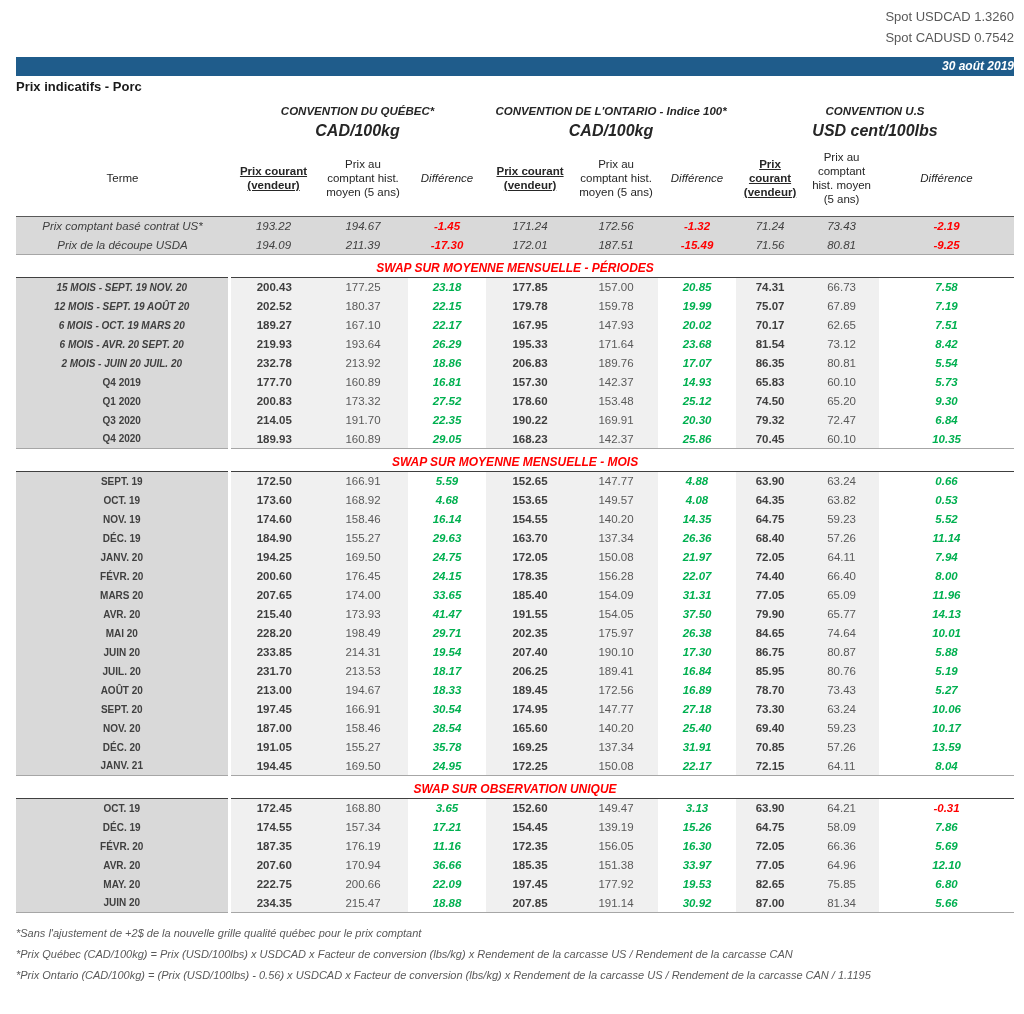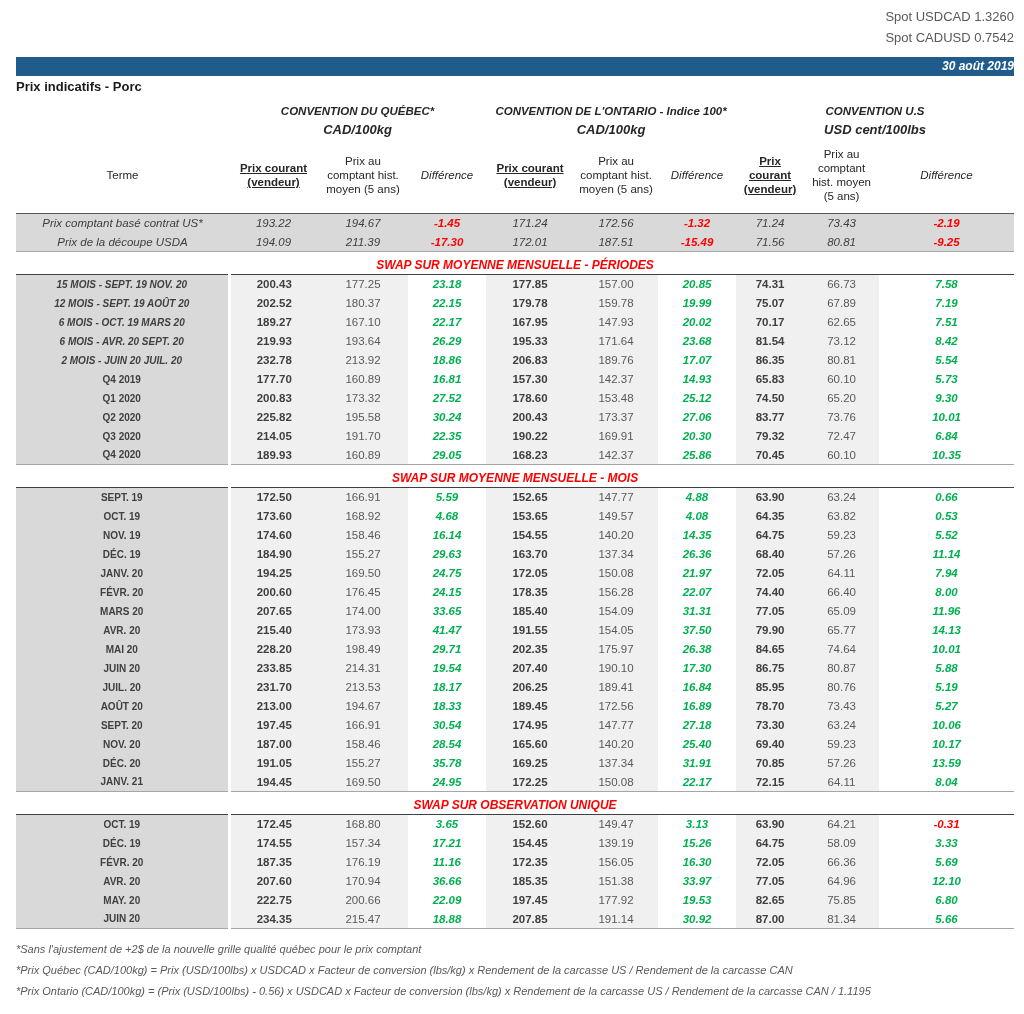--- a/index.html
+++ b/index.html
@@ -52,21 +52,21 @@
   col.c0{width:213px} col.c1{width:89px} col.c2{width:90px} col.c3{width:78px}
   col.c4{width:88px} col.c5{width:84px} col.c6{width:78px} col.c7{width:68px}
   col.c8{width:75px} col.c9{width:135px}
 
   thead th, thead td { font-weight: normal; background: #fff; }
   .group-title-cell {
     font-size: 11.5px; font-weight: bold; font-style: italic;
     text-align: center; color: #262626; padding: 10px 0 2px 0;
   }
   .unit-cell {
-    font-size: 13px; font-weight: bold; font-style: italic;
+    font-size: 16px; font-weight: bold; font-style: italic;
     text-align: center; color: #262626; padding: 3px 0 2px 0;
   }
   tr.colhead th {
     font-size: 11.5px; color: #262626; text-align: center;
     vertical-align: middle; padding: 8px 3px 10px 3px; line-height: 14px;
   }
   tr.colhead { border-bottom: 1px solid #595959; }
   th.pc-h { font-weight: bold; text-decoration: underline; }
   th.diff-h { font-style: italic; }
   th.terme-h { font-weight: normal; }
@@ -267,32 +267,20 @@
           <td class="ph">173.32</td>
           <td class="diff pos">27.52</td>
           <td class="pc">178.60</td>
           <td class="ph">153.48</td>
           <td class="diff pos">25.12</td>
           <td class="pc">74.50</td>
           <td class="ph">65.20</td>
           <td class="diff pos">9.30</td>
         </tr>
         <tr>
-          <td class="terme">Q2 2020</td>
-          <td class="pc">225.82</td>
-          <td class="ph">195.58</td>
-          <td class="diff pos">30.24</td>
-          <td class="pc">200.43</td>
-          <td class="ph">173.37</td>
-          <td class="diff pos">27.06</td>
-          <td class="pc">83.77</td>
-          <td class="ph">73.76</td>
-          <td class="diff pos">10.01</td>
-        </tr>
-        <tr>
           <td class="terme">Q3 2020</td>
           <td class="pc">214.05</td>
           <td class="ph">191.70</td>
           <td class="diff pos">22.35</td>
           <td class="pc">190.22</td>
           <td class="ph">169.91</td>
           <td class="diff pos">20.30</td>
           <td class="pc">79.32</td>
           <td class="ph">72.47</td>
           <td class="diff pos">6.84</td>
@@ -522,21 +510,21 @@
         <tr>
           <td class="terme">DÉC. 19</td>
           <td class="pc">174.55</td>
           <td class="ph">157.34</td>
           <td class="diff pos">17.21</td>
           <td class="pc">154.45</td>
           <td class="ph">139.19</td>
           <td class="diff pos">15.26</td>
           <td class="pc">64.75</td>
           <td class="ph">58.09</td>
-          <td class="diff pos">3.33</td>
+          <td class="diff pos">7.86</td>
         </tr>
         <tr>
           <td class="terme">FÉVR. 20</td>
           <td class="pc">187.35</td>
           <td class="ph">176.19</td>
           <td class="diff pos">11.16</td>
           <td class="pc">172.35</td>
           <td class="ph">156.05</td>
           <td class="diff pos">16.30</td>
           <td class="pc">72.05</td>

